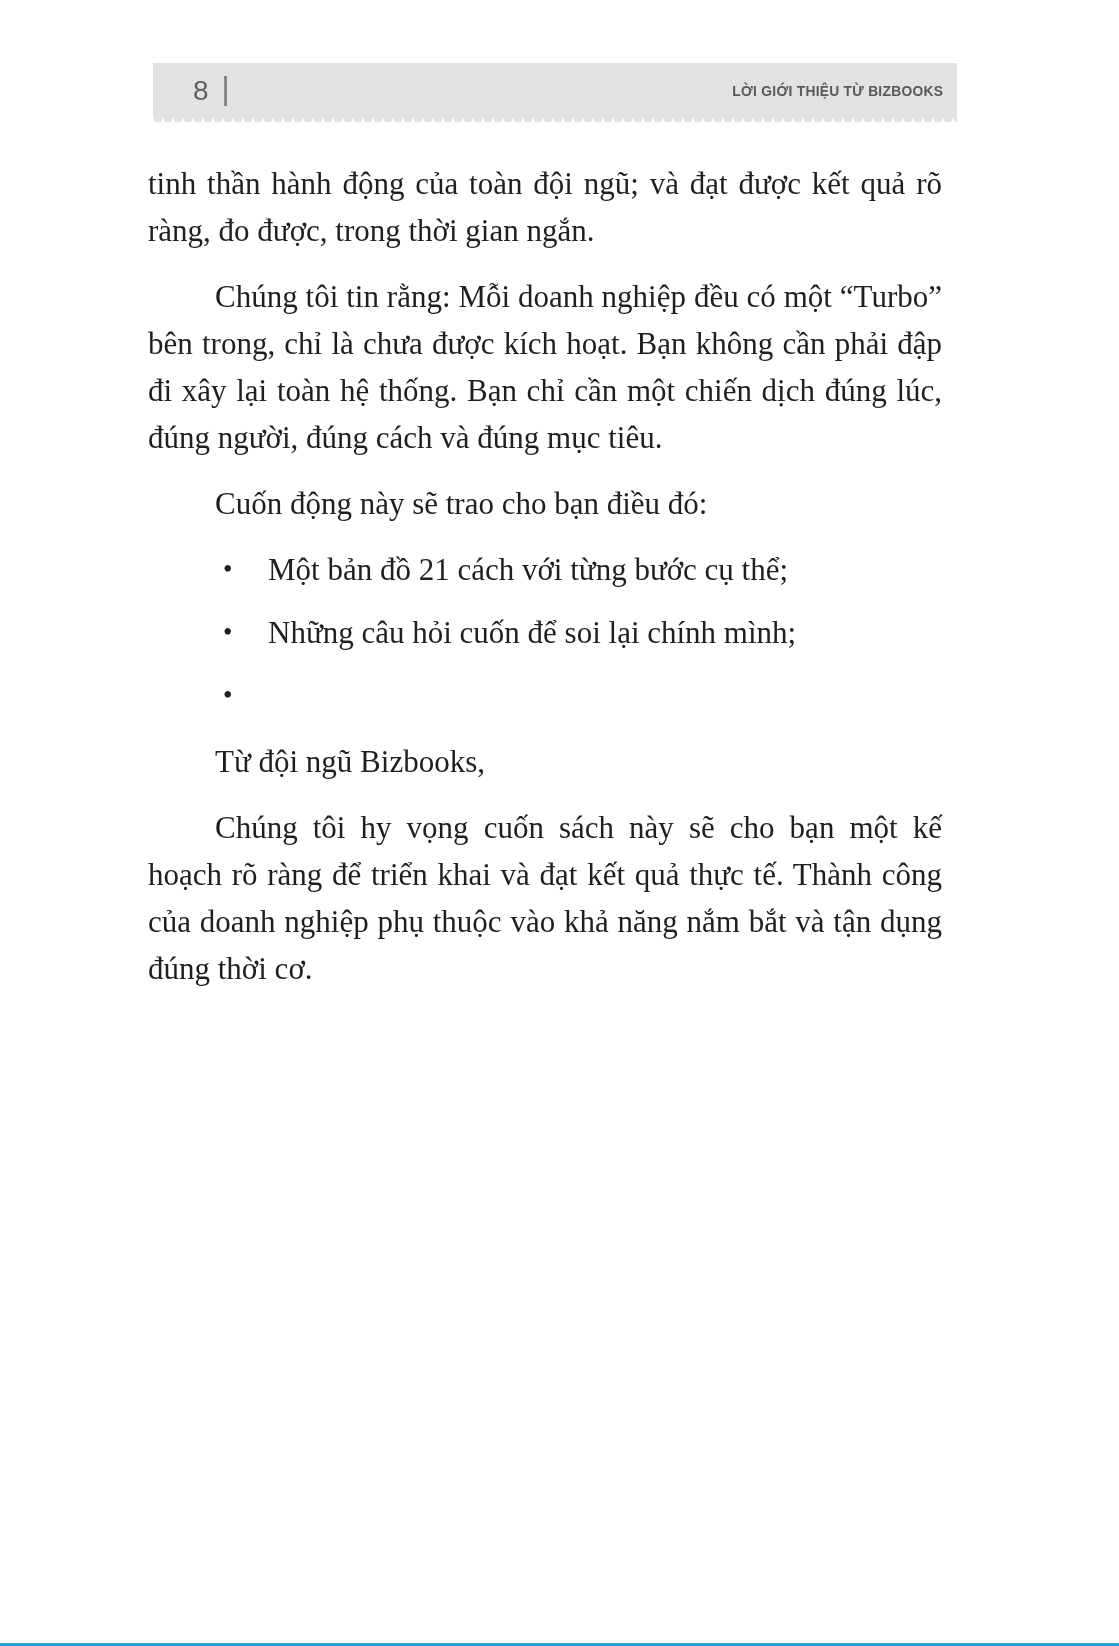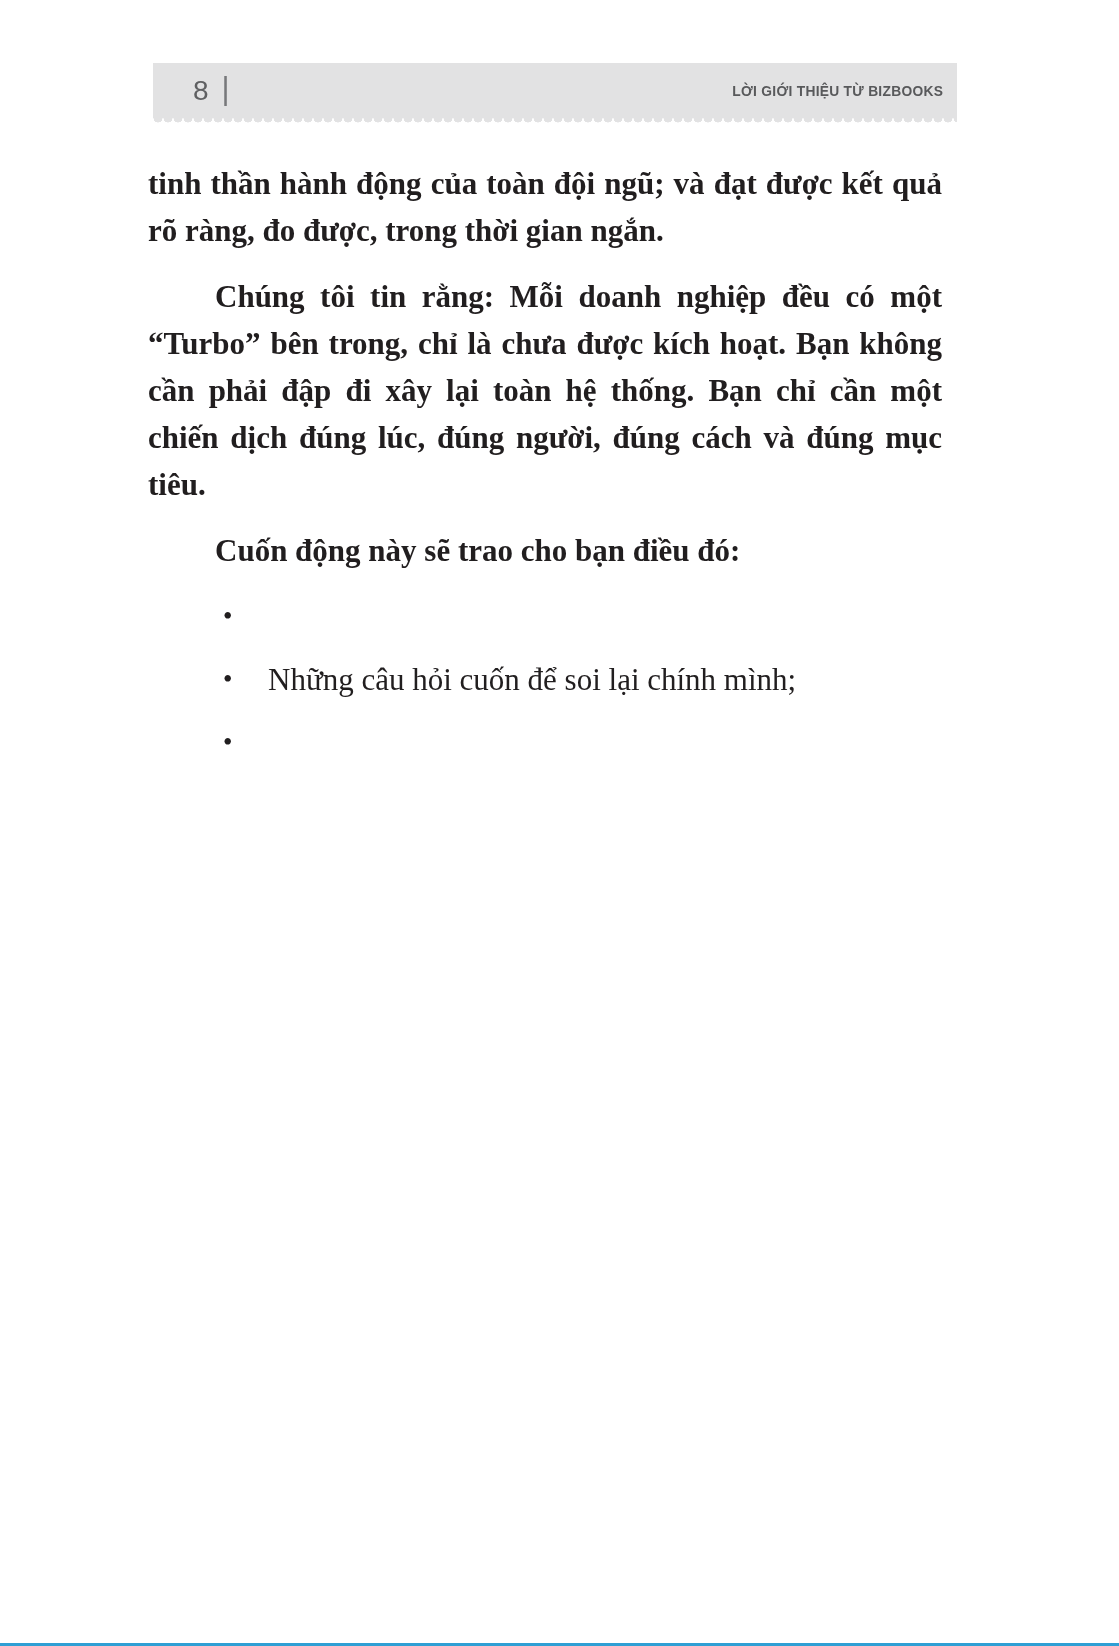--- a/index.html
+++ b/index.html
@@ -74,21 +74,20 @@
     position: absolute;
     left: 148px;
     top: 160px;
     width: 806px;
     font-size: 31px;
     line-height: 47px;
     color: var(--body-text, #211e1f);
   }
   .para {
     margin: 0 12px 19px 0;
-    font-weight: bold;
   }
   .justify {
     text-align: justify;
     text-justify: inter-word;
   }
   .indent {
     text-indent: 67px;
   }
 
   .bullet-list {
@@ -140,27 +139,30 @@
   </header>
 
   <main class="body-text">
     <p class="para justify">tinh thần hành động của toàn đội ngũ; và đạt được kết quả rõ ràng, đo được, trong thời gian ngắn.</p>
     <p class="para justify indent">Chúng tôi tin rằng: Mỗi doanh nghiệp đều có một “Turbo” bên trong, chỉ là chưa được kích hoạt. Bạn không cần phải đập đi xây lại toàn hệ thống. Bạn chỉ cần một chiến dịch đúng lúc, đúng người, đúng cách và đúng mục tiêu.</p>
     <p class="para indent">Cuốn động này sẽ trao cho bạn điều đó:</p>
 
     <ul class="bullet-list">
       <li class="bullet-item">
         <span class="bullet-marker">•</span>
+        <span class="bullet-text">Một bản đồ 21 cách với từng bước cụ thể;</span>
       </li>
       <li class="bullet-item">
         <span class="bullet-marker">•</span>
         <span class="bullet-text">Những câu hỏi cuốn để soi lại chính mình;</span>
       </li>
       <li class="bullet-item">
         <span class="bullet-marker">•</span>
       </li>
     </ul>
 
+    <p class="para indent">Từ đội ngũ Bizbooks,</p>
+    <p class="para justify indent">Chúng tôi hy vọng cuốn sách này sẽ cho bạn một kế hoạch rõ ràng để triển khai và đạt kết quả thực tế. Thành công của doanh nghiệp phụ thuộc vào khả năng nắm bắt và tận dụng đúng thời cơ.</p>
   </main>
 
   <div class="bottom-accent-line"></div>
 
 </div>
 
 </body></html>

